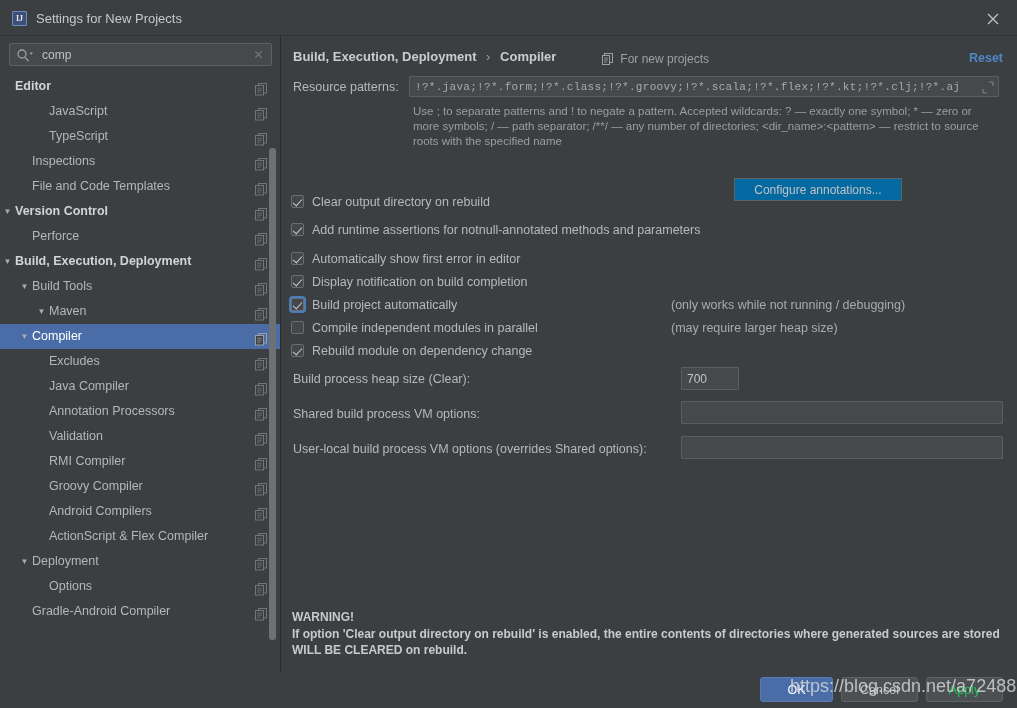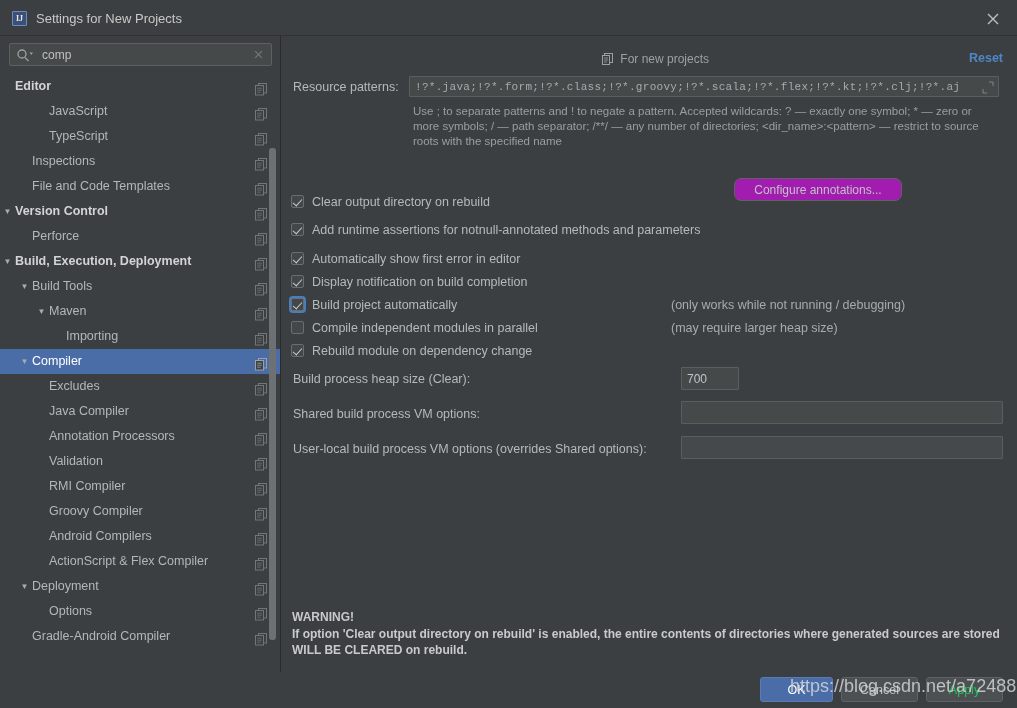--- a/index.html
+++ b/index.html
@@ -212,23 +212,23 @@
   }
   .sidenote {
     position: absolute;
     font-size: 12.5px; color: #A8ABAD; white-space: nowrap;
     line-height: 18px;
   }
 
   #cfg-annot {
     position: absolute; left: 452px; top: 142px;
     width: 168px; height: 23px;
-    background: #a21caf;
+    background: #0369a1;
     border: 1px solid #5E6264;
-    border-radius: 7px;
+    border-radius: 0;
     color: #C0C3C5; font-size: 12px;
     cursor: pointer;
     font-family: "Liberation Sans", sans-serif;
   }
 
   #warning {
     position: absolute; left: 10px; top: 573px;
     width: 710px;
     font-size: 12px; font-weight: bold; color: #C8CACC;
     line-height: 16.5px;
@@ -348,25 +348,20 @@
       <div class="tree-row"><span class="tw" style="left: 19px;">▼</span><span class="tree-label" style="margin-left: 32px;">Build Tools</span><span class="copy-ic"><svg width="12" height="13" viewBox="0 0 12 13">
             <rect x="3.5" y="0.5" width="8" height="9.5" stroke="#A0A3A5" stroke-width="1" fill="none"></rect>
             <rect x="0.5" y="2.5" width="8" height="9.5" stroke="#A0A3A5" stroke-width="1" fill="#3C3F41"></rect>
             <path d="M2.2 5.2 H6.8 M2.2 7.2 H6.8 M2.2 9.2 H5.6" stroke="#A0A3A5" stroke-width=".8"></path>
           </svg></span></div>
       <div class="tree-row"><span class="tw" style="left: 36px;">▼</span><span class="tree-label" style="margin-left: 49px;">Maven</span><span class="copy-ic"><svg width="12" height="13" viewBox="0 0 12 13">
             <rect x="3.5" y="0.5" width="8" height="9.5" stroke="#A0A3A5" stroke-width="1" fill="none"></rect>
             <rect x="0.5" y="2.5" width="8" height="9.5" stroke="#A0A3A5" stroke-width="1" fill="#3C3F41"></rect>
             <path d="M2.2 5.2 H6.8 M2.2 7.2 H6.8 M2.2 9.2 H5.6" stroke="#A0A3A5" stroke-width=".8"></path>
           </svg></span></div>
-      <div class="tree-row"><span class="tree-label" style="margin-left: 66px;">Importing</span><span class="copy-ic"><svg width="12" height="13" viewBox="0 0 12 13">
-            <rect x="3.5" y="0.5" width="8" height="9.5" stroke="#A0A3A5" stroke-width="1" fill="none"></rect>
-            <rect x="0.5" y="2.5" width="8" height="9.5" stroke="#A0A3A5" stroke-width="1" fill="#3C3F41"></rect>
-            <path d="M2.2 5.2 H6.8 M2.2 7.2 H6.8 M2.2 9.2 H5.6" stroke="#A0A3A5" stroke-width=".8"></path>
-          </svg></span></div>
       <div class="tree-row selected"><span class="tw" style="left: 19px;">▼</span><span class="tree-label" style="margin-left: 32px;">Compiler</span><span class="copy-ic"><svg width="12" height="13" viewBox="0 0 12 13">
             <rect x="3.5" y="0.5" width="8" height="9.5" stroke="#A0A3A5" stroke-width="1" fill="none"></rect>
             <rect x="0.5" y="2.5" width="8" height="9.5" stroke="#A0A3A5" stroke-width="1" fill="#3C3F41"></rect>
             <path d="M2.2 5.2 H6.8 M2.2 7.2 H6.8 M2.2 9.2 H5.6" stroke="#A0A3A5" stroke-width=".8"></path>
           </svg></span></div>
       <div class="tree-row"><span class="tree-label" style="margin-left: 49px;">Excludes</span><span class="copy-ic"><svg width="12" height="13" viewBox="0 0 12 13">
             <rect x="3.5" y="0.5" width="8" height="9.5" stroke="#A0A3A5" stroke-width="1" fill="none"></rect>
             <rect x="0.5" y="2.5" width="8" height="9.5" stroke="#A0A3A5" stroke-width="1" fill="#3C3F41"></rect>
             <path d="M2.2 5.2 H6.8 M2.2 7.2 H6.8 M2.2 9.2 H5.6" stroke="#A0A3A5" stroke-width=".8"></path>
           </svg></span></div>
@@ -424,20 +419,25 @@
 
   <div id="sb-track">
     <div id="sb-thumb"></div>
   </div>
 </div>
 
 <div id="help-btn">?</div>
 
 <div id="content">
 
+  <div id="breadcrumb">
+    <span>Build, Execution, Deployment</span>
+    <span class="sep">›</span>
+    <span>Compiler</span>
+  </div>
 
   <div id="scope-badge">
     <span class="sb-ic">
       <svg width="11" height="12" viewBox="0 0 11 12">
         <rect x="2.5" y="0.5" width="8" height="9" stroke="#9DA0A2" stroke-width="1" fill="none"></rect>
         <rect x="0.5" y="2.5" width="7" height="9" stroke="#9DA0A2" stroke-width="1" fill="#3C3F41"></rect>
         <path d="M2 5 H6 M2 7 H6 M2 9 H5" stroke="#9DA0A2" stroke-width=".8"></path>
       </svg>
     </span>
     <span>For new projects</span>

